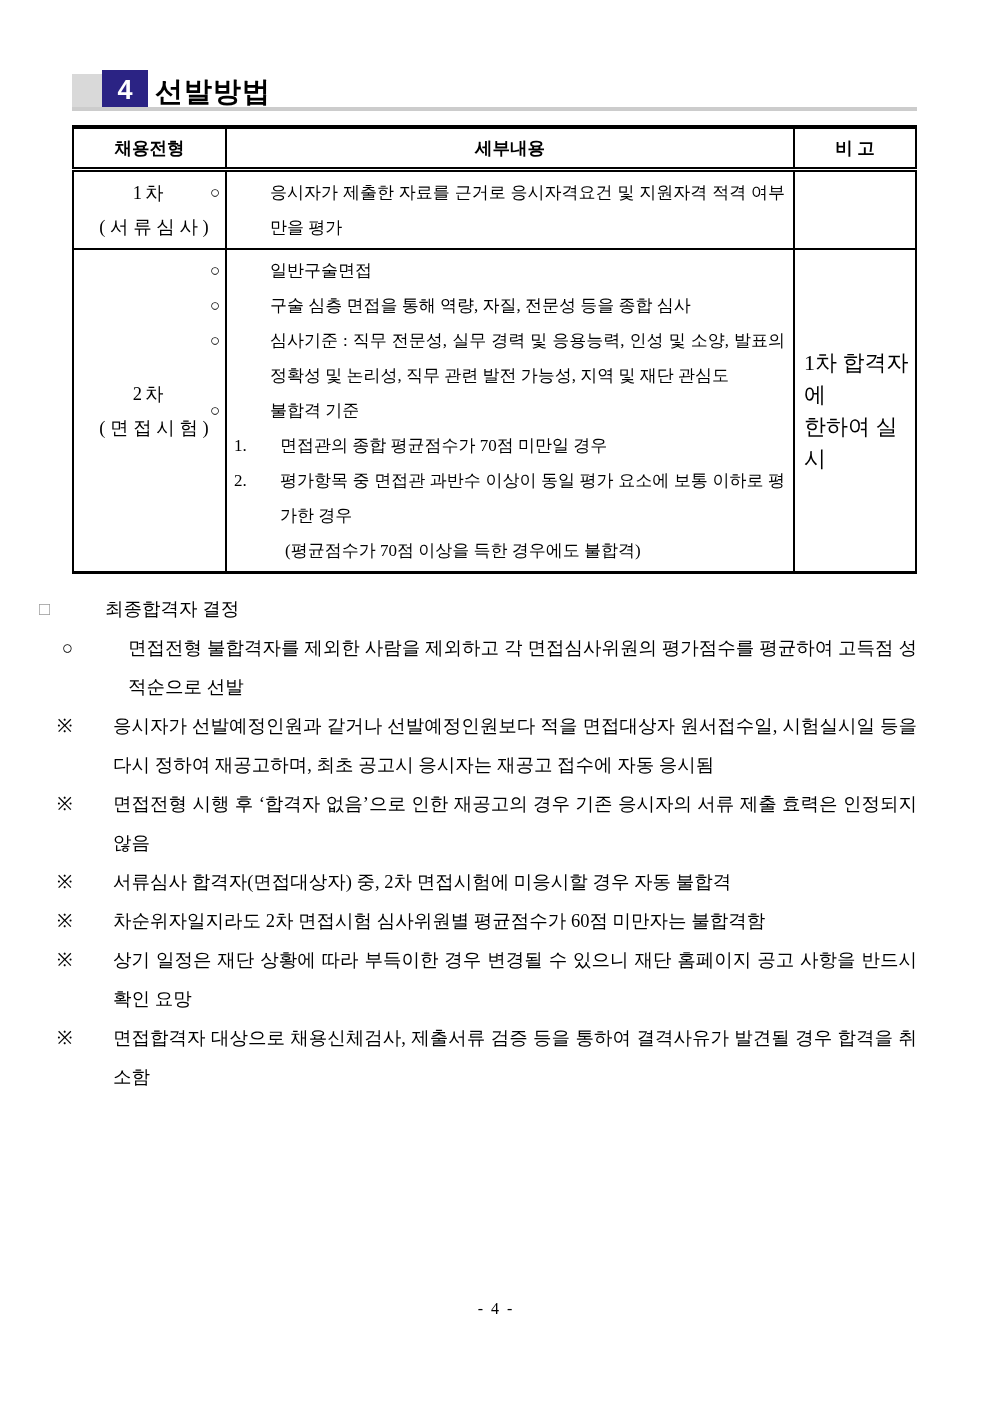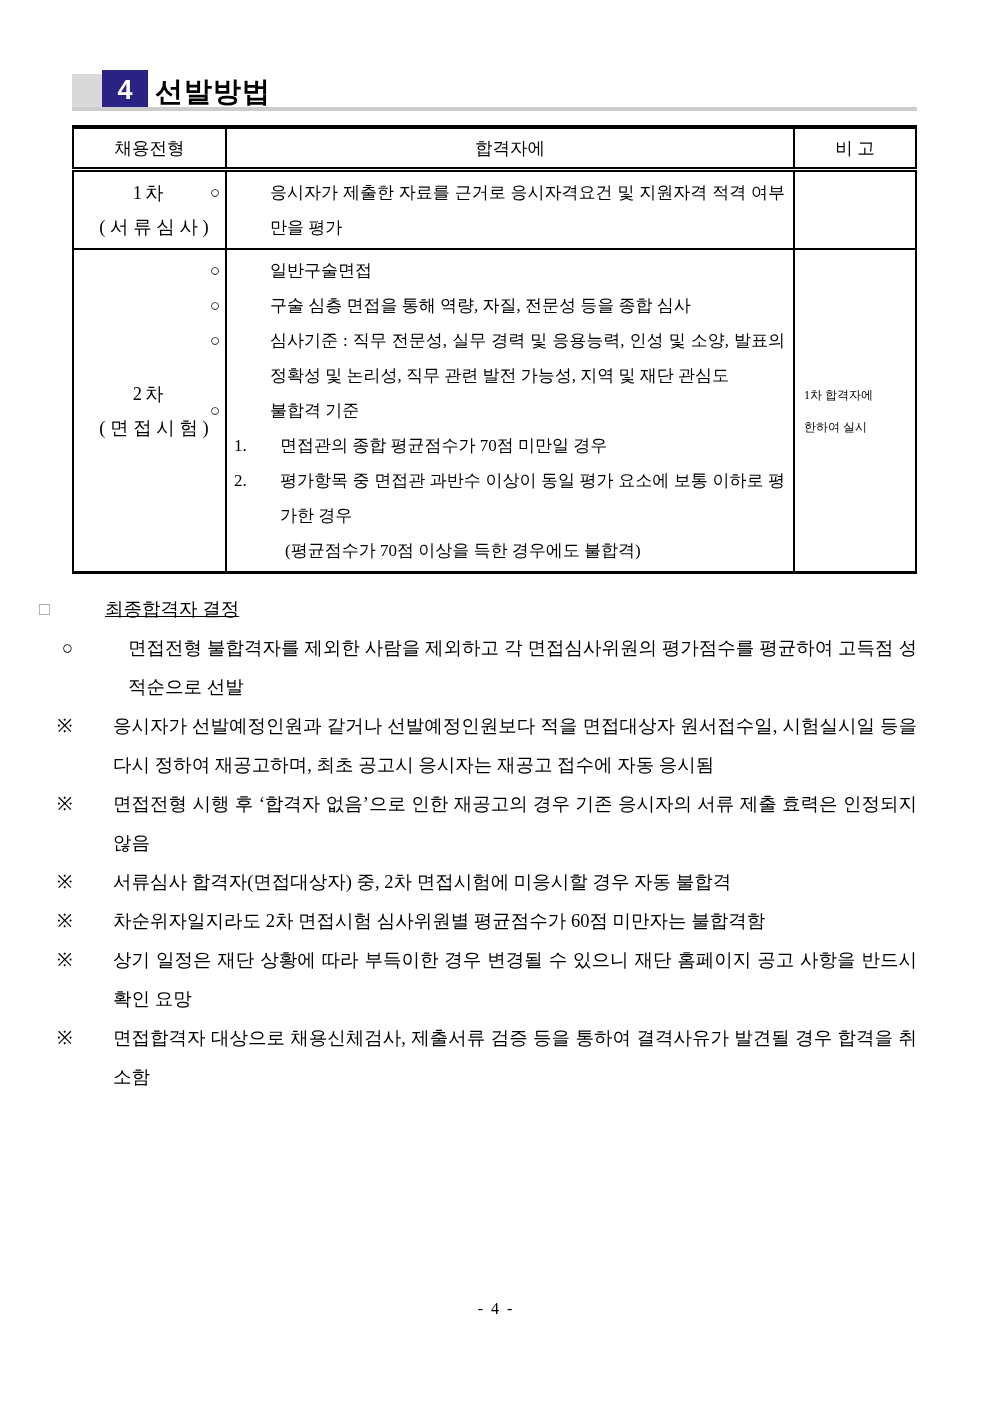--- a/index.html
+++ b/index.html
@@ -27,44 +27,44 @@
   
   table.sel-table {
     width:100%; margin-top:14px; border-collapse:collapse; table-layout:fixed;
     border-top:4px solid #000; border-bottom:3px solid #000;
     border-left:2px solid #000; border-right:2px solid #000;
   }
   .sel-table col.c1 { width:153px; }
   .sel-table col.c2 { width:568px; }
   .sel-table col.c3 { width:122px; }
   .sel-table th {
-    border-bottom:5px double #000; height:36px; font-size:17.5px; font-weight:normal;
+    border-bottom:5px double #000; height:36px; font-size:17.5px; font-weight:bold;
     text-align:center; font-family:"Liberation Serif","DejaVu Serif",serif;
   }
   .sel-table th + th, .sel-table td + td { border-left:2px solid #000; }
   .sel-table tr.row1 td { border-bottom:2px solid #000; }
   .sel-table td { vertical-align:middle; }
   td.stage { text-align:center; font-size:18.5px; }
   .stage-l1 { letter-spacing:3px; line-height:34px; }
   .stage-l2 { line-height:34px;margin-left:9px; }
   td.details { padding:3px 8px; }
   .detail-line { text-align:justify; line-height:35px; font-size:17px; }
   .detail-line .marker { display:inline-block; font-weight:bold; }
   .detail-line.lv0 { padding-left:35px; text-indent:-30px; }
   .detail-line.lv0 .marker { width:30px; }
   .detail-line.lv1 { padding-left:45px; text-indent:-23px; }
   .detail-line.lv1 .marker { width:23px; font-weight:normal; }
   .detail-line.lv2 { padding-left:50px; text-indent:0; }
-  td.notecell { padding:4px 4px 4px 9px; font-size:12px; line-height:32px; }
+  td.notecell { padding:4px 4px 4px 9px; font-size:22px; line-height:32px; }
 
   
   .notes { margin-top:16px; }
   .note { text-align:justify; line-height:39px; font-size:18.5px; }
   .note .marker { display:inline-block; }
-  .note.section { padding-left:33px; text-indent:-33px;text-decoration:underline; }
+  .note.section { padding-left:33px; text-indent:-33px; }
   .note.section .marker { width:33px; color:#9a9a9a; }
   .note.bullet { padding-left:56px; text-indent:-33px; }
   .note.bullet .marker { width:33px; font-weight:bold; }
   .note.ref { padding-left:41px; text-indent:-28px; }
   .note.ref .marker { width:28px; }
 
   
   .footer {
     position:absolute; left:0; right:0; top:1300px; text-align:center;
     font-size:16px; letter-spacing:2px;
@@ -87,21 +87,21 @@
 
     <table class="sel-table">
       <colgroup>
           <col class="c1">
           <col class="c2">
           <col class="c3">
         </colgroup>
       <thead>
         <tr>
           <th>채용전형</th>
-          <th>합격자에</th>
+          <th>세부내용</th>
           <th>비 고</th>
         </tr>
       </thead>
       <tbody>
         <tr class="row1">
           <td class="stage">
             <div class="stage-l1">1차</div>
             <div class="stage-l2">( 서 류 심 사 )</div>
           </td>
           <td class="details">

